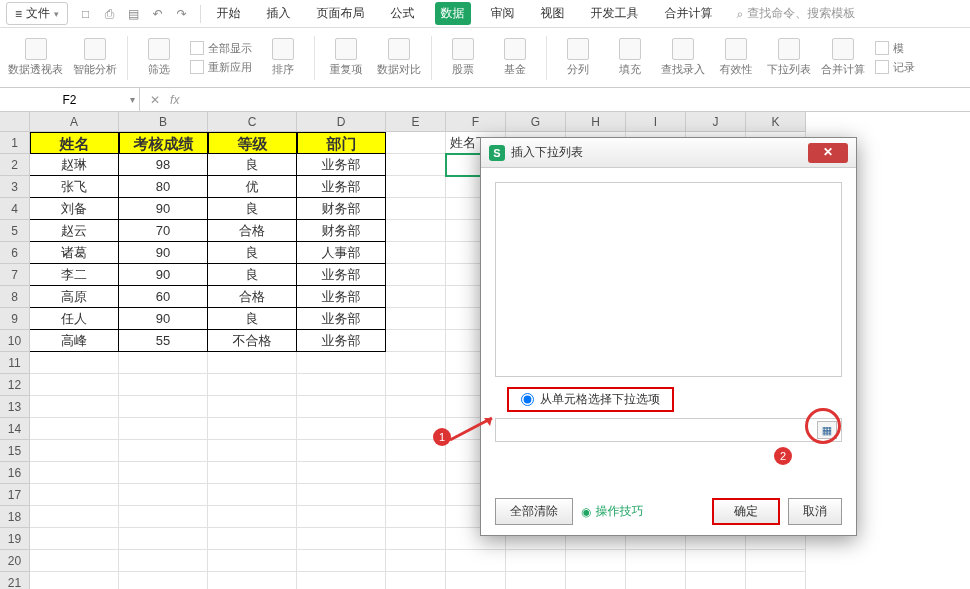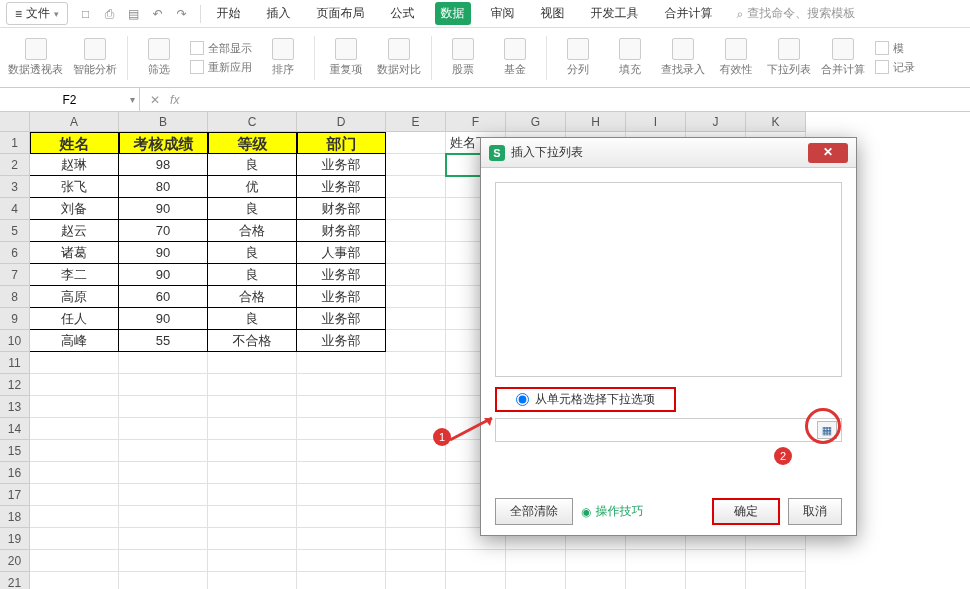--- a/index.html
+++ b/index.html
@@ -44,21 +44,21 @@
 
 .dialog { position: absolute; left: 480px; top: 137px; width: 377px; background: #fff; border: 1px solid #888; box-shadow: 0 5px 20px rgba(0,0,0,0.4); }
 .dlg-title { height: 30px; background: linear-gradient(#fdfdfd,#eaeaea); border-bottom: 1px solid #ccc; display: flex; align-items: center; padding: 0 8px; gap: 6px; }
 .dlg-title .logo { width: 16px; height: 16px; background: #1fa463; color: #fff; border-radius: 3px; text-align: center; line-height: 16px; font-size: 11px; font-weight: bold; }
 .dlg-title .close { margin-left: auto; width: 40px; height: 20px; background: #c84040; border-radius: 3px; color: #fff; text-align: center; line-height: 18px; font-weight: bold; }
 .dlg-body { padding: 10px 14px; }
 .opt-row { display: flex; align-items: center; gap: 6px; padding: 4px 0; }
 .opt-row input[type=radio] { width: 13px; height: 13px; }
 .tool-icons { margin-left: auto; display: flex; gap: 8px; color: #aaa; font-size: 12px; }
 .listbox { width: 100%; height: 195px; border: 1px solid #ccc; margin-top: 4px; }
-.highlight-box { border: 2px solid #d00; padding: 2px 19px; display: inline-flex; align-items: center; gap: 6px; }
+.highlight-box { border: 2px solid #d00; padding: 2px 12px; display: inline-flex; align-items: center; gap: 6px; margin-left: 12px; }
 .range-input { width: 100%; height: 24px; border: 1px solid #ccc; margin-top: 6px; position: relative; }
 .range-btn { position: absolute; right: 4px; top: 2px; width: 20px; height: 18px; border: 1px solid #bbb; background: #f5f5f5; display: flex; align-items: center; justify-content: center; color: #369; font-size: 11px; }
 .chk-row { display: flex; align-items: center; gap: 6px; margin-top: 14px; color: #aaa; }
 .dlg-foot { display: flex; align-items: center; gap: 8px; margin-top: 46px; padding-top: 10px; }
 .dlg-foot .btn { border: 1px solid #999; background: linear-gradient(#fff,#e8e8e8); padding: 4px 14px; cursor: pointer; }
 .dlg-foot .btn-ok { border: 2px solid #d00; padding: 3px 20px; }
 .dlg-foot .link { color: #1fa463; display: flex; align-items: center; gap: 4px; }
 .dlg-foot .spacer { flex: 1; }
 
 

